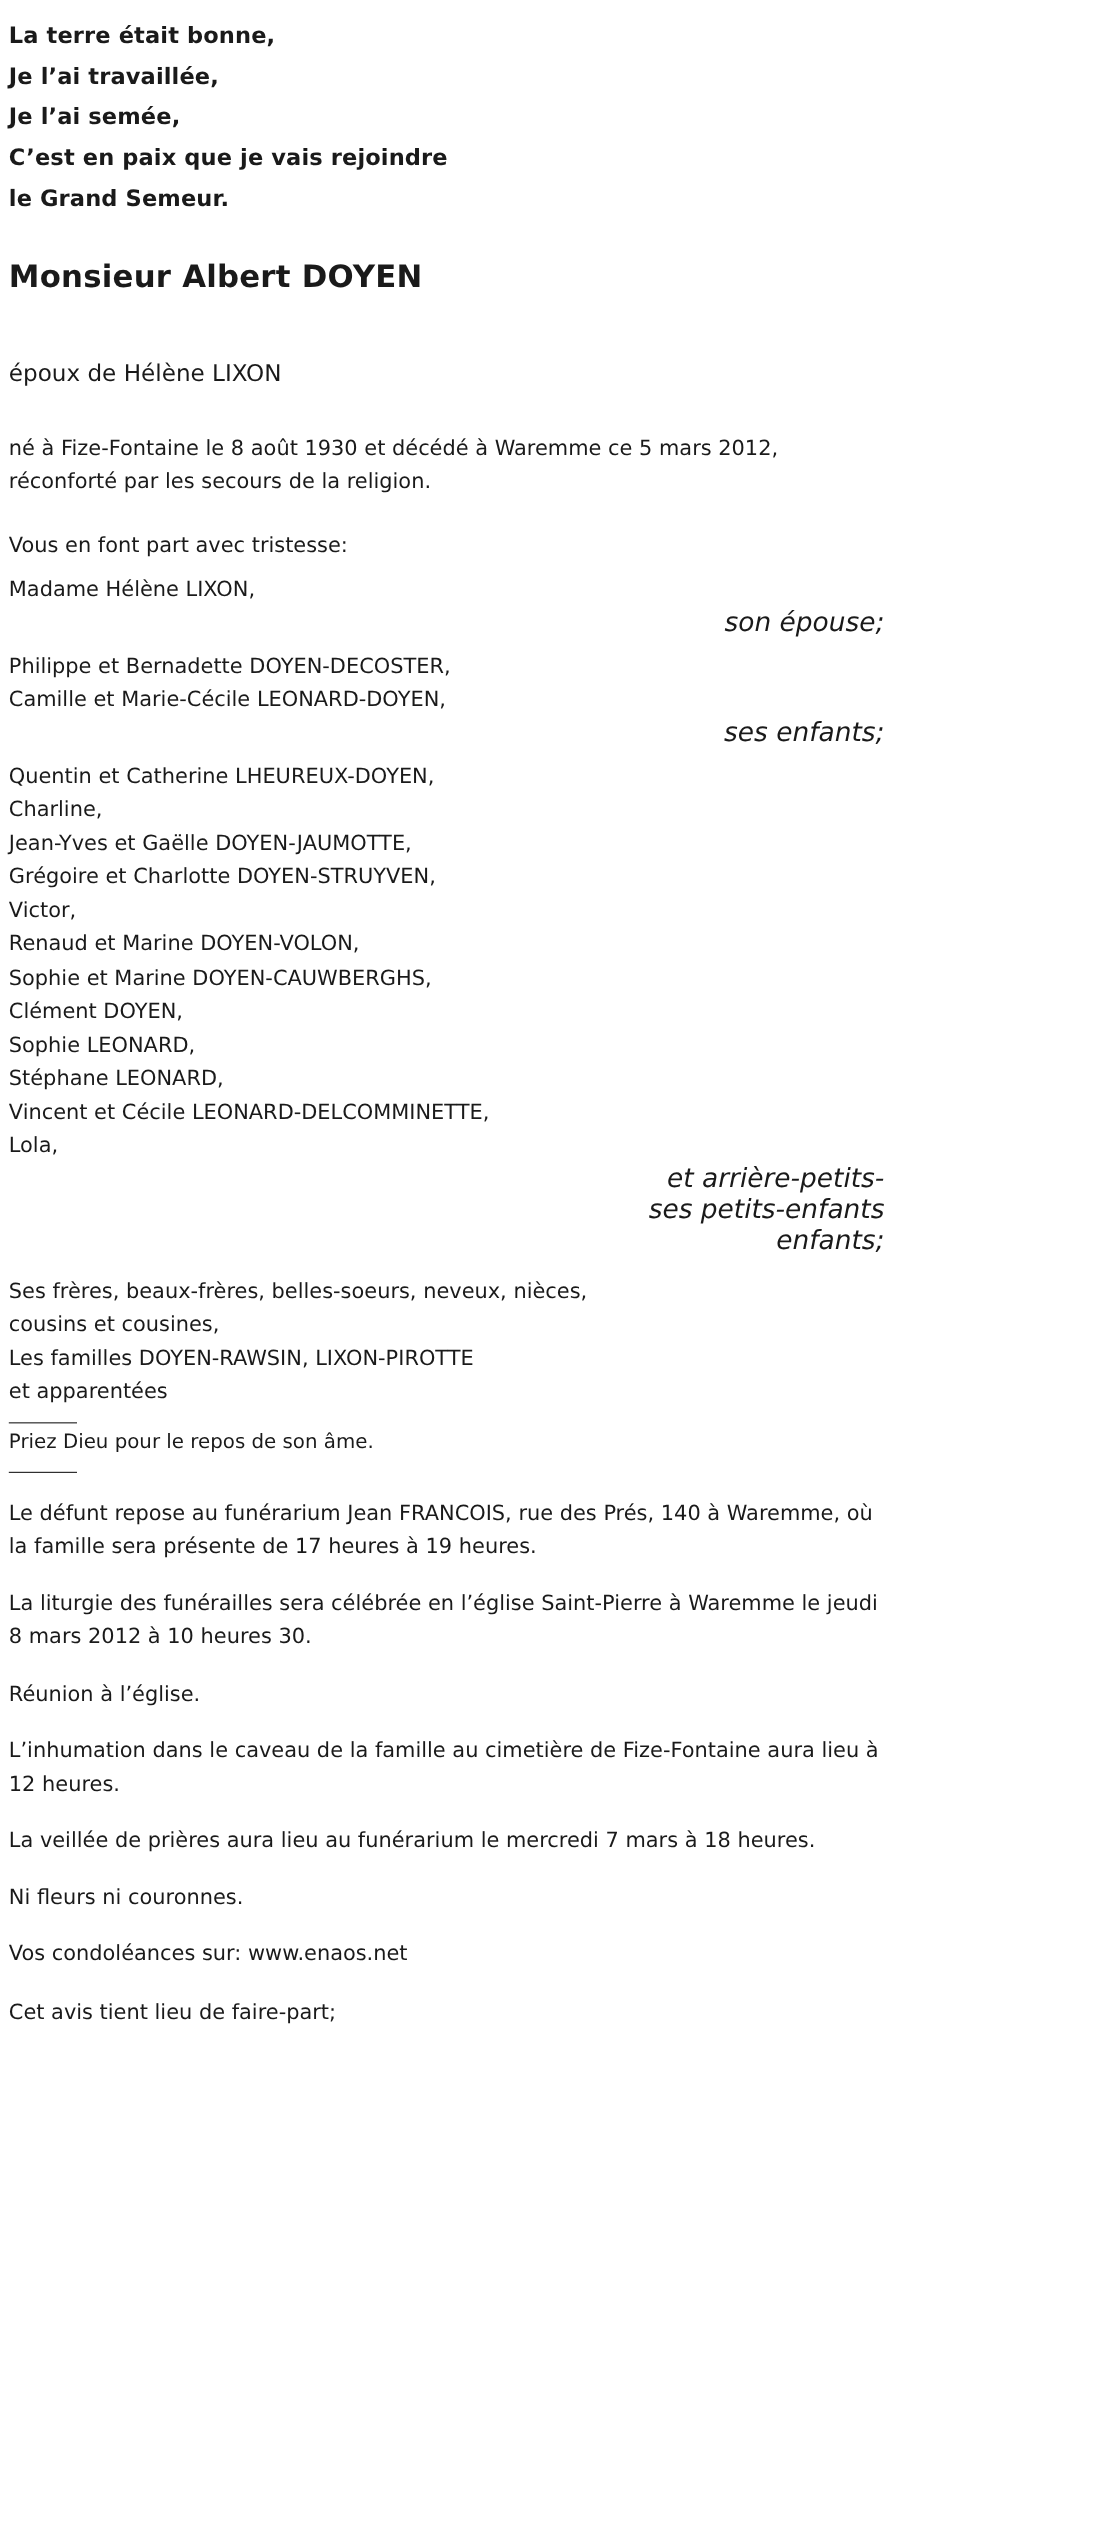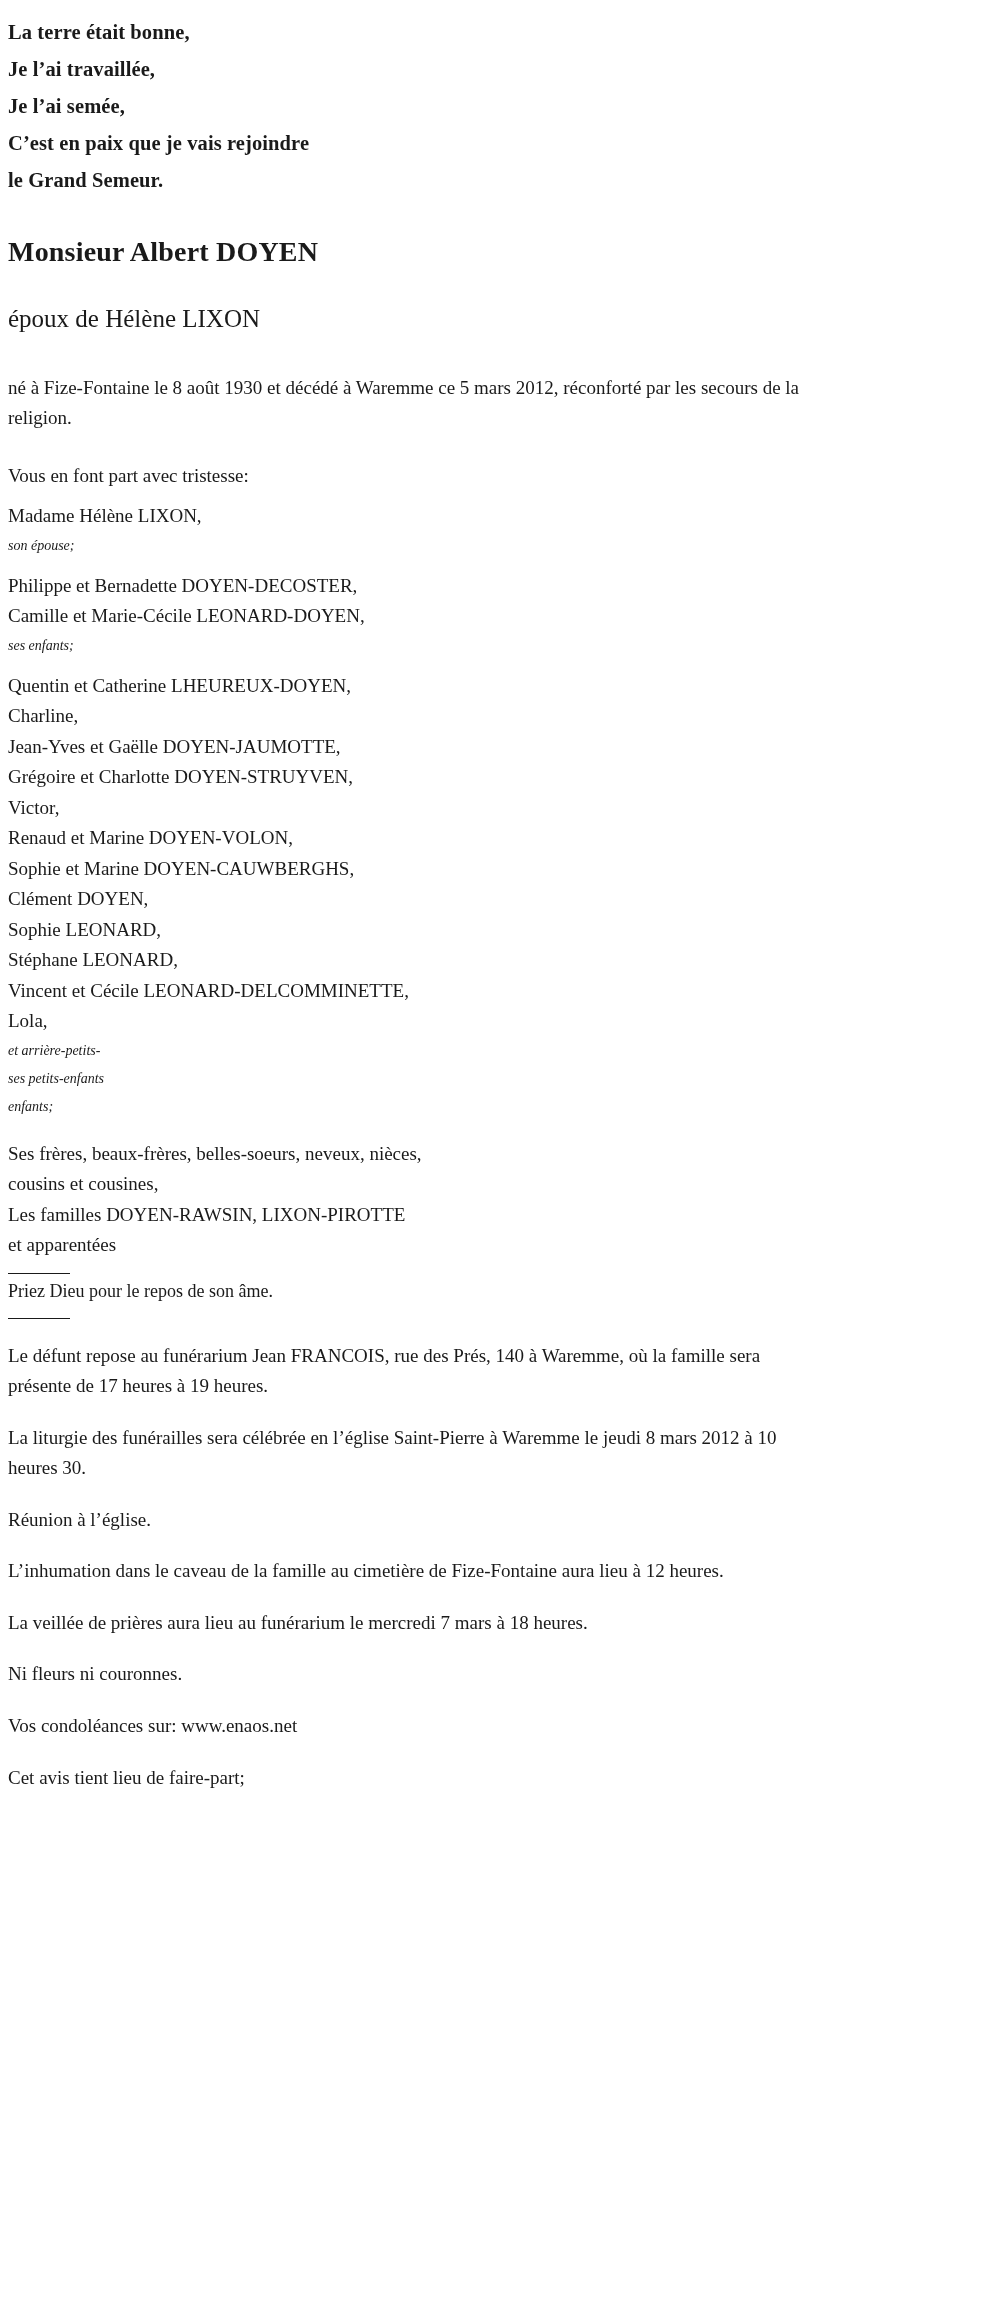--- a/index.html
+++ b/index.html
@@ -11,21 +11,20 @@
     width: 1000px;
     font-family: "DejaVu Sans", sans-serif;
     color: #1a1a1a;
   }
   .page {
     width: 840px;
     min-height: 2302px;
     box-sizing: border-box;
     padding: 8px 32px 10px 8px;
     position: relative;
-    font-family: Liberation Serif, serif;
   }
   .poem {
     margin-top: 6px;
   }
   .poem-line {
     font-weight: bold;
     font-size: 20.5px;
     line-height: 37px;
     letter-spacing: 0.1px;
   }
@@ -35,45 +34,46 @@
     margin-top: 40px;
   }
   .deceased-name {
     font-weight: bold;
     font-size: 28px;
     line-height: 34px;
     margin-top: 36px;
     letter-spacing: 0.2px;
   }
   .spouse-of {
-    font-size: 25px;
+    font-size: 21px;
     line-height: 28px;
-    margin-top: 36px;
+    margin-top: 56px;
   }
   .birth-death {
     font-size: 19px;
     line-height: 30px;
     margin-top: 40px;
   }
   .announce {
     font-size: 19px;
     line-height: 30px;
     margin-top: 28px;
   }
   .family {
     margin-top: 10px;
   }
   .fam-line {
     font-size: 19px;
     line-height: 30.5px;
   }
   .relation {
     font-style: italic;
-    font-size: 14px;
+    font-size: 24px;
     line-height: 28px;
+    text-align: right;
     padding-right: 4px;
   }
   .relation.multi {
     line-height: 28px;
   }
   .gap-sm { height: 11px; }
   .gap-md { height: 18px; }
   .block {
     font-size: 19px;
     line-height: 30.5px;

